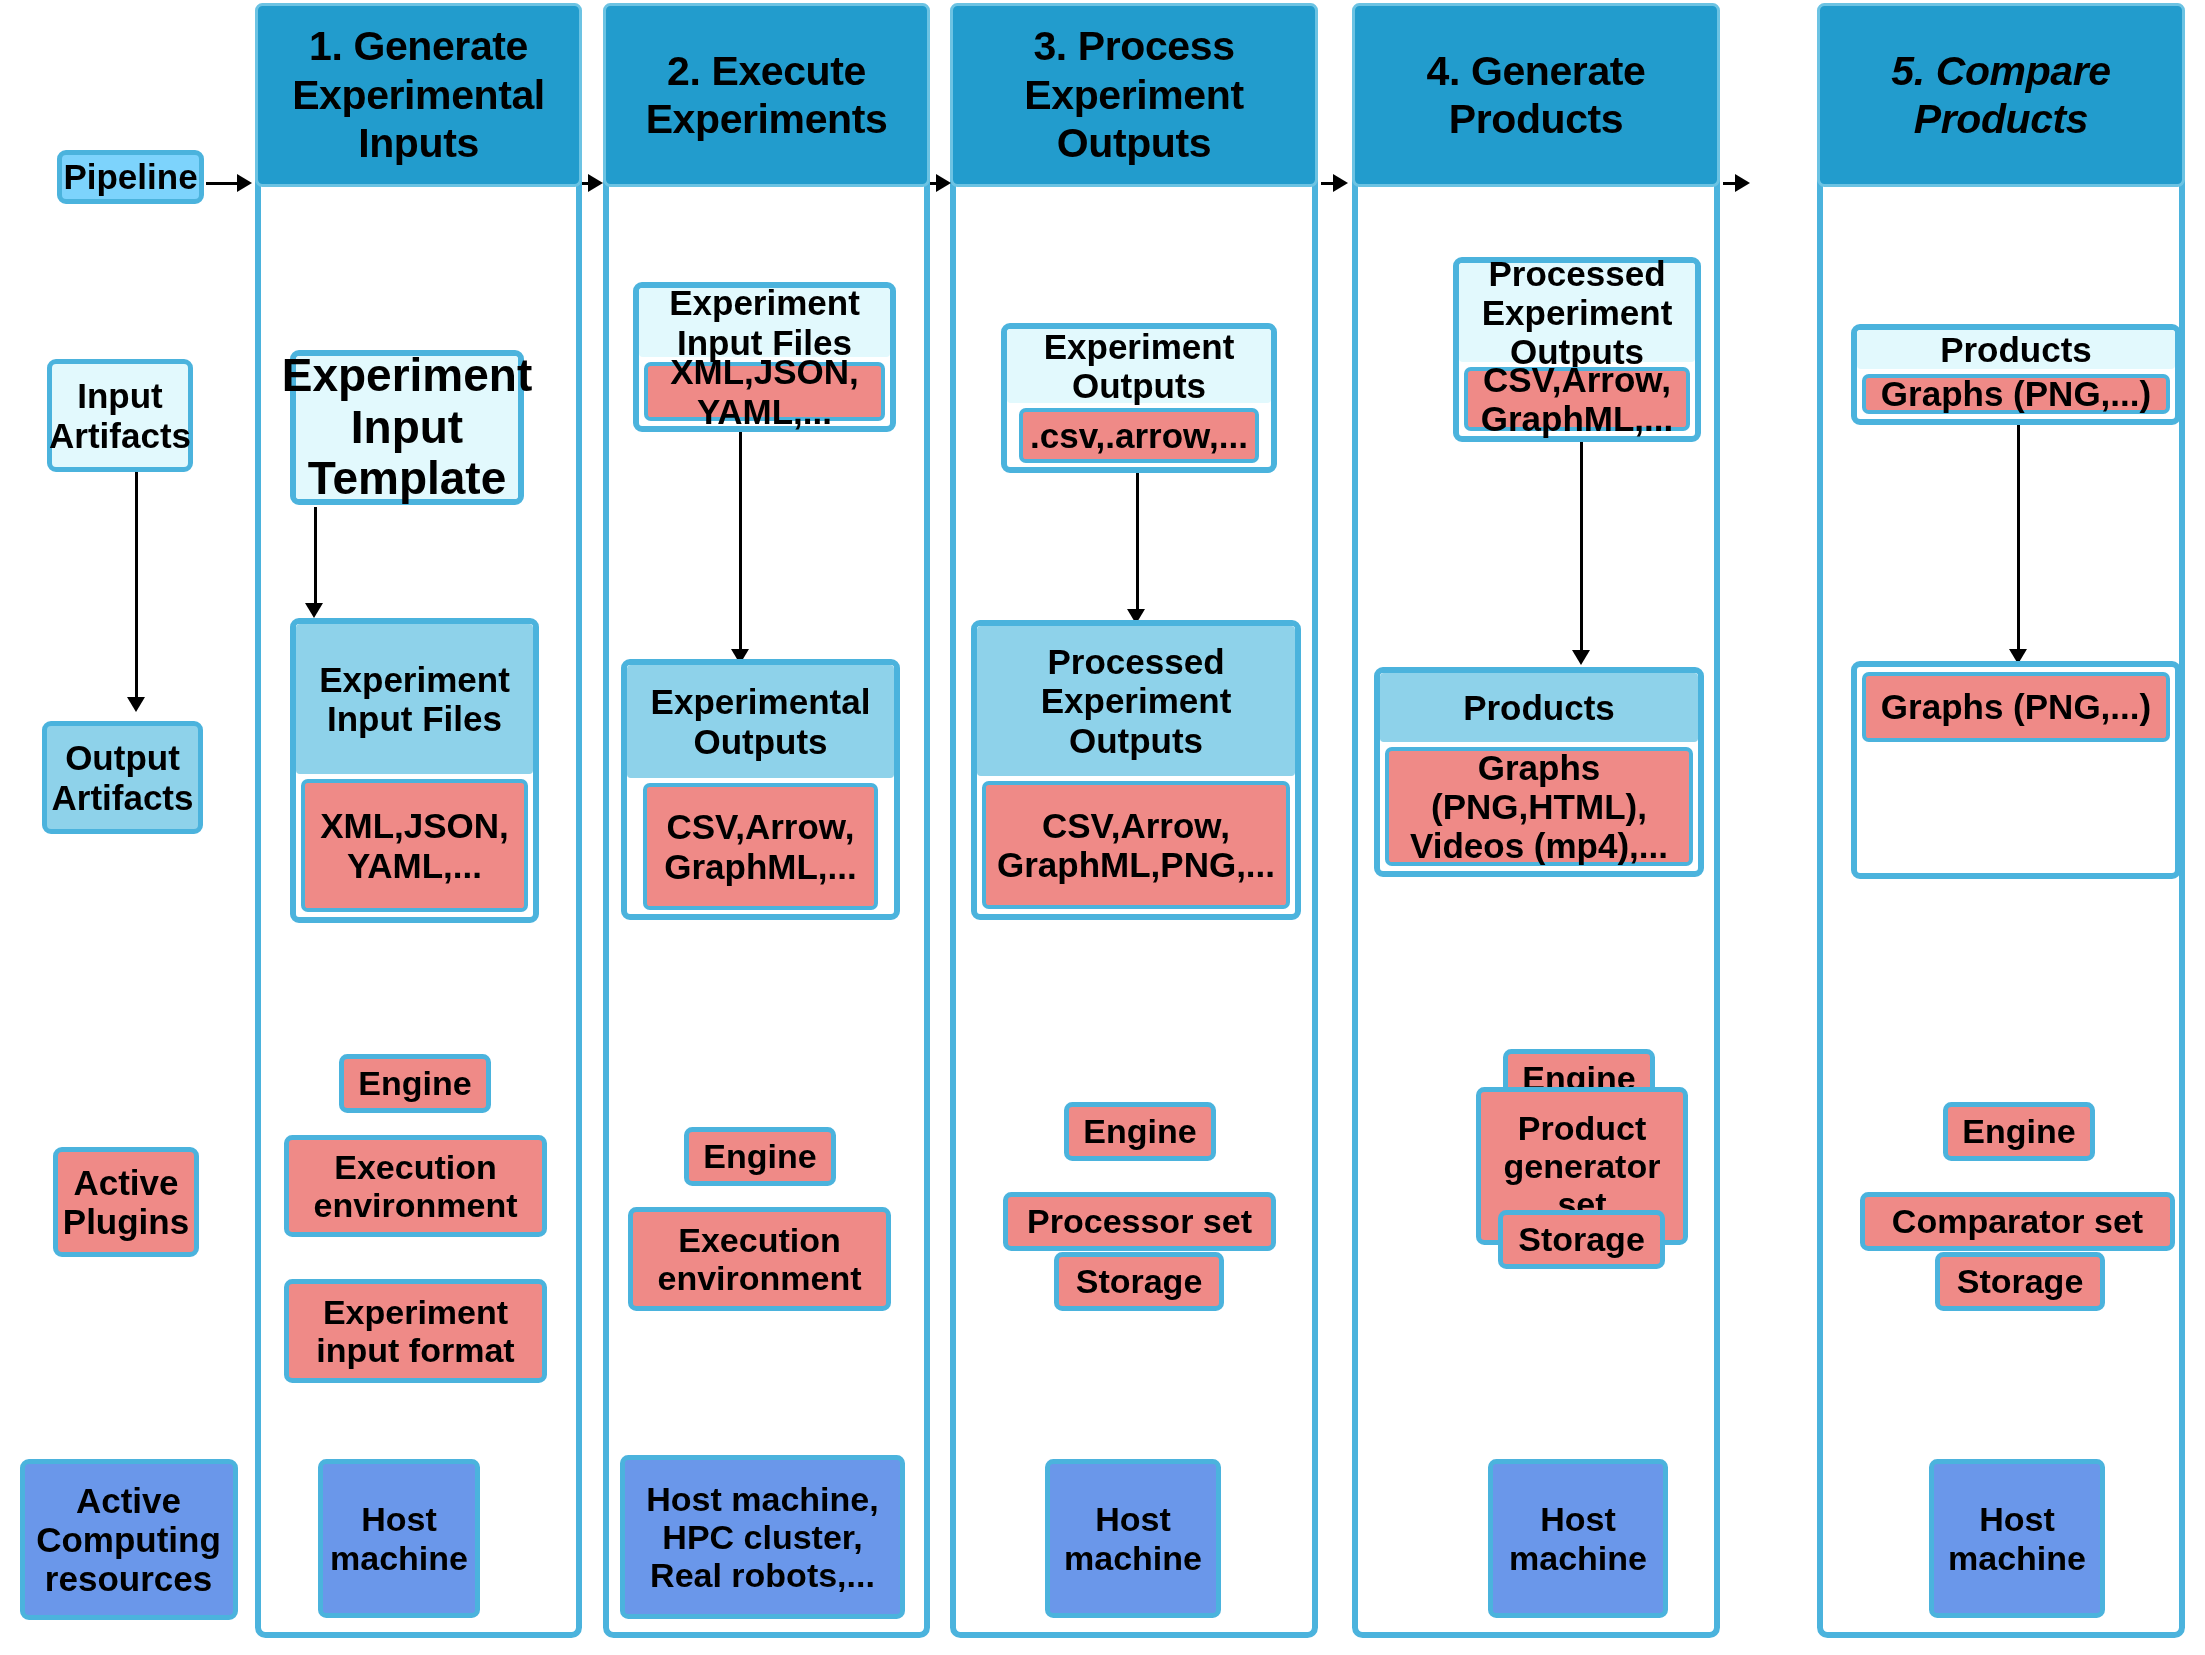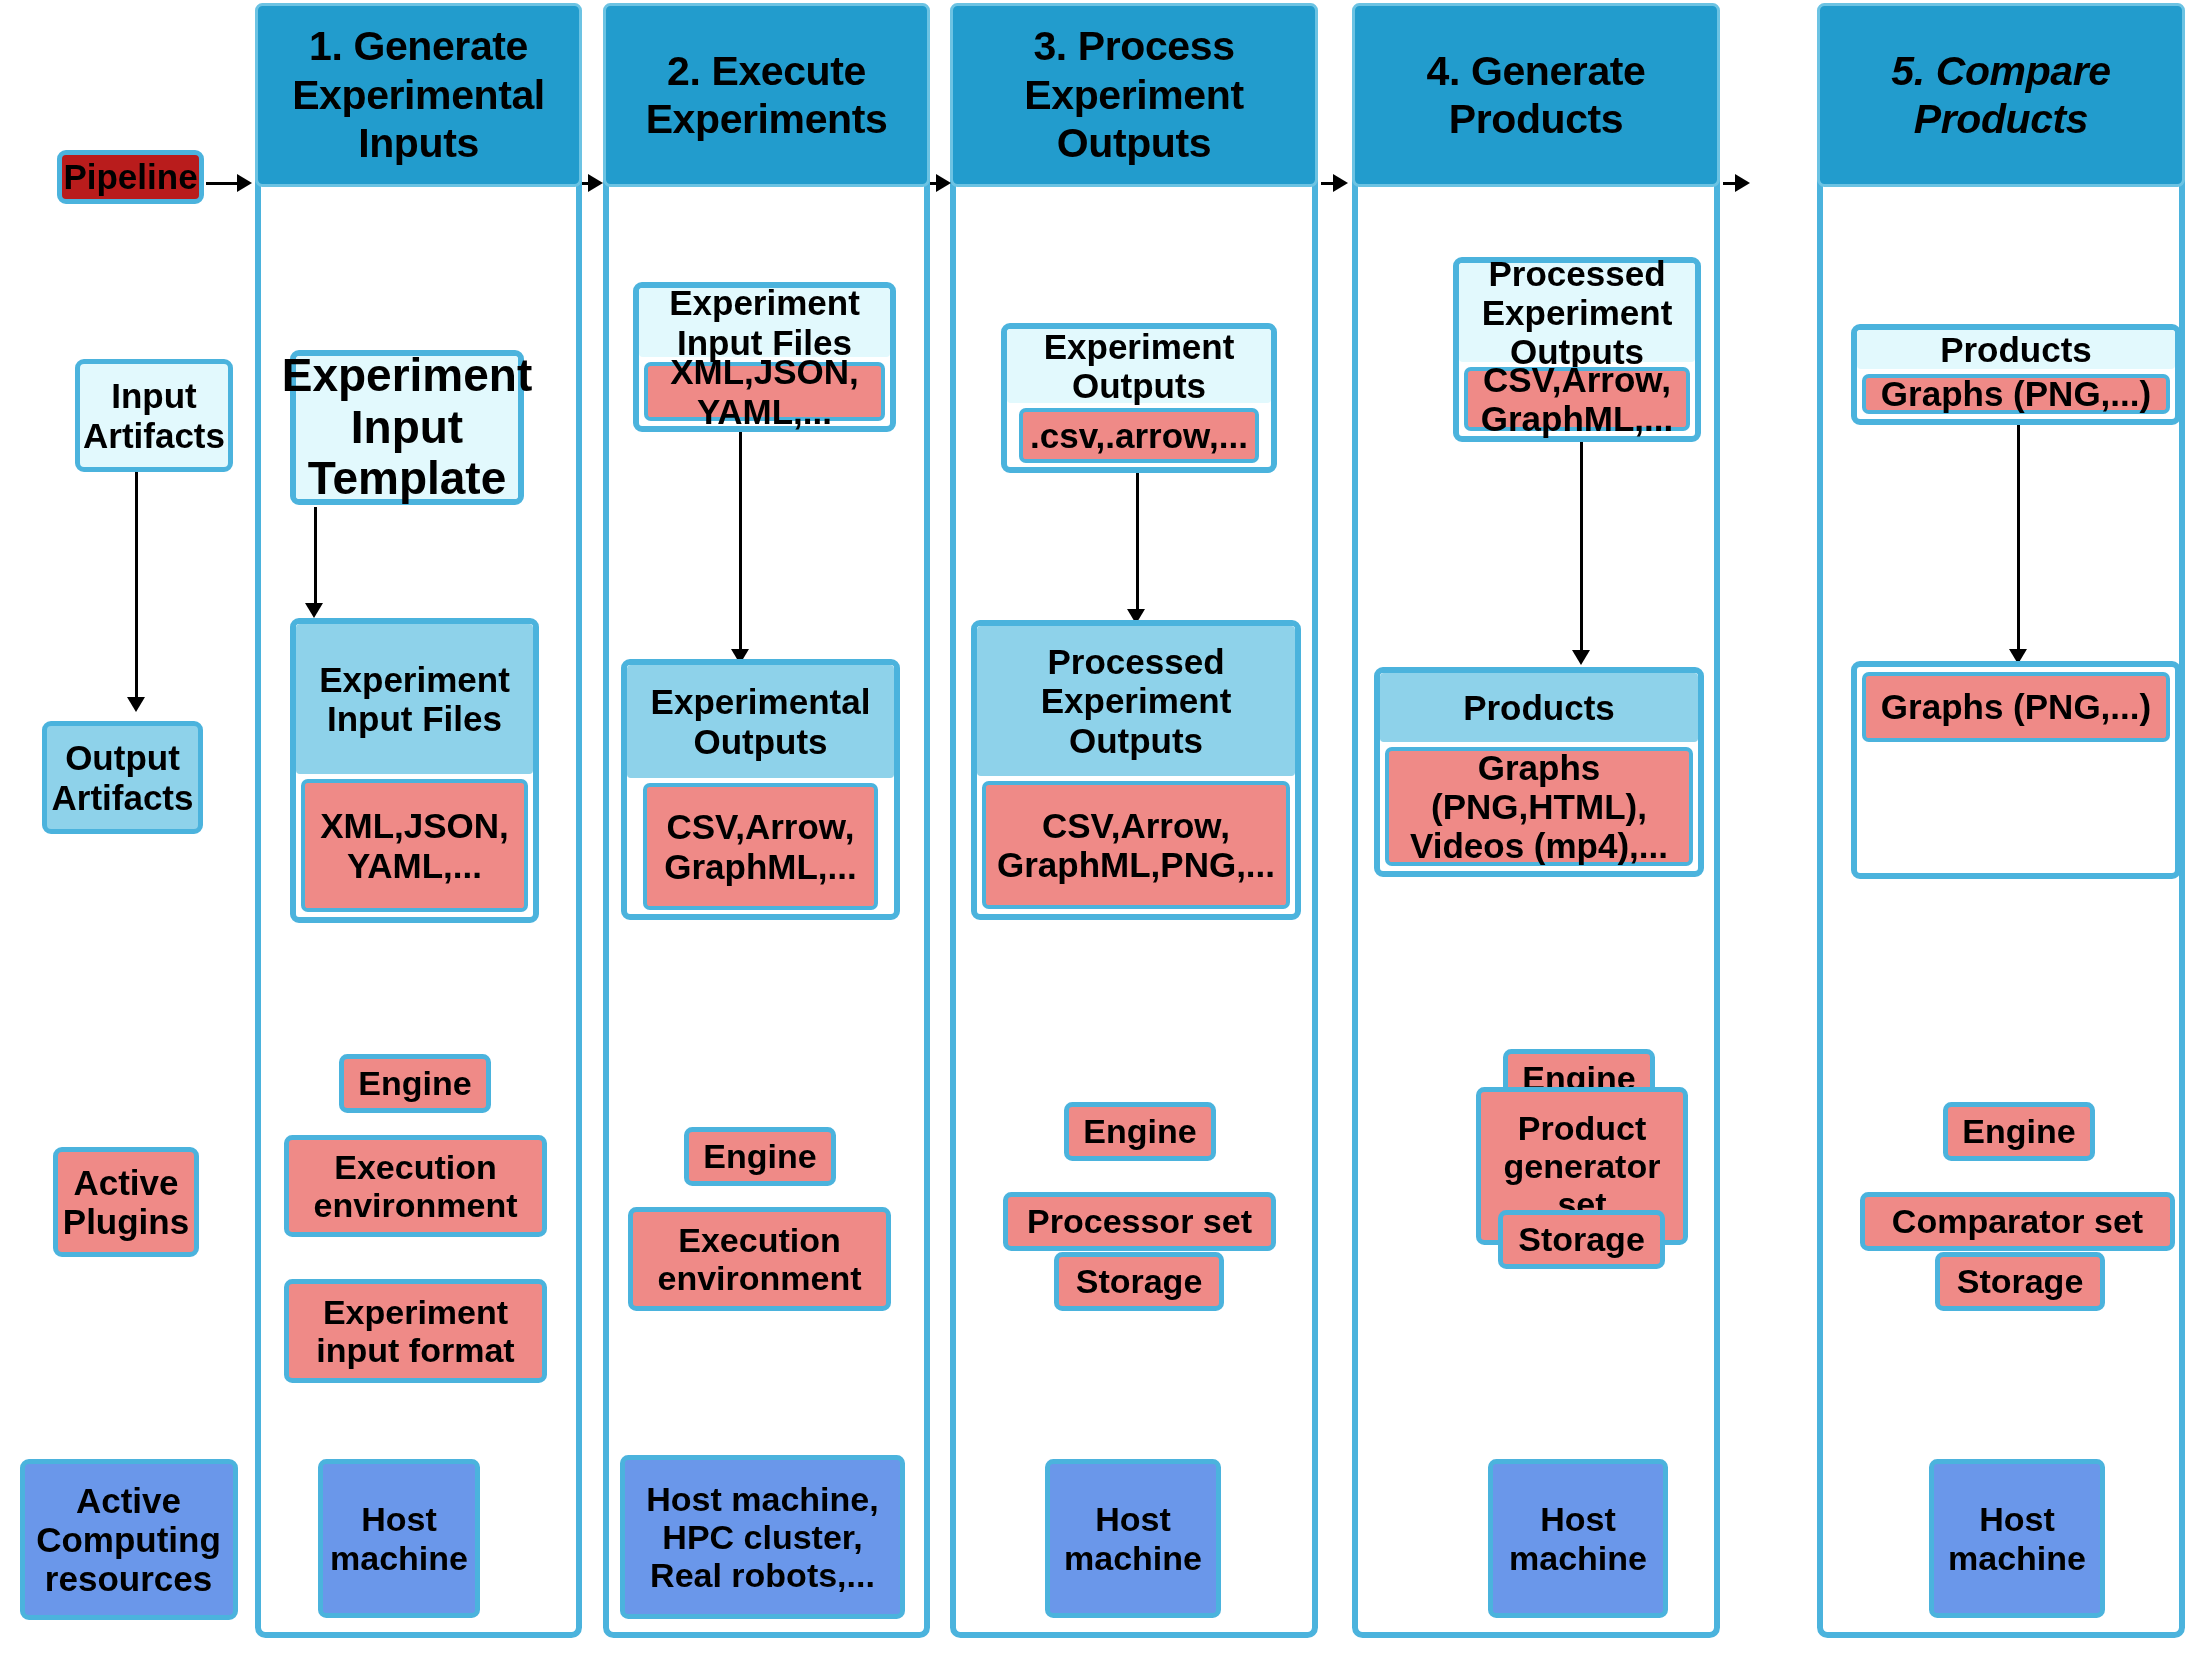--- a/index.html
+++ b/index.html
@@ -28,21 +28,21 @@
 
   
   .rail{
     position:absolute;box-sizing:border-box;
     border:5.3px solid #4bb3dd;border-radius:9px;
     display:flex;align-items:center;justify-content:center;
     text-align:center;color:#000;font-weight:bold;
     line-height:1.12;
     z-index:5;
   }
-  .c-head   {background:#b91c1c;text-align:right;}
+  .c-head   {background:#7dd3fc;text-align:right;}
   .c-cyan   {background:#e2f9fd;}
   .c-blue   {background:#8ed2ea;}
   .c-salmon {background:#ef8a87;}
   .c-royal  {background:#6a97ea;}
 
   
   .artifact{
     position:absolute;box-sizing:border-box;
     border:6px solid #4bb3dd;border-radius:9px;
     background:#ffffff;
@@ -94,21 +94,21 @@
   .hhead{position:absolute;width:0;height:0;
          border-top:9.8px solid transparent;
          border-bottom:9.8px solid transparent;
          border-left:15px solid #000;z-index:7;}
 </style>
 </head>
 <body>
 
 <div class="rail c-head" style="left:57px;top:150px;width:147px;height:54px;font-size:35px;">Pipeline</div>
 
-<div class="rail c-cyan" style="left:47px;top:359px;width:158px;height:113px;font-size:35px;white-space:pre-line;margin-left:28px;">Input
+<div class="rail c-cyan" style="left:47px;top:359px;width:146px;height:113px;font-size:35px;white-space:pre-line;">Input
 Artifacts</div>
 
 <div class="rail c-blue" style="left:42px;top:721px;width:161px;height:113px;font-size:35px;white-space:pre-line;">Output
 Artifacts</div>
 
 <div class="rail c-salmon" style="left:53px;top:1147px;width:146px;height:110px;font-size:35px;white-space:pre-line;">Active
 Plugins</div>
 
 <div class="rail c-royal" style="left:19.5px;top:1459px;width:218px;height:161px;font-size:35px;white-space:pre-line;">Active
 Computing

